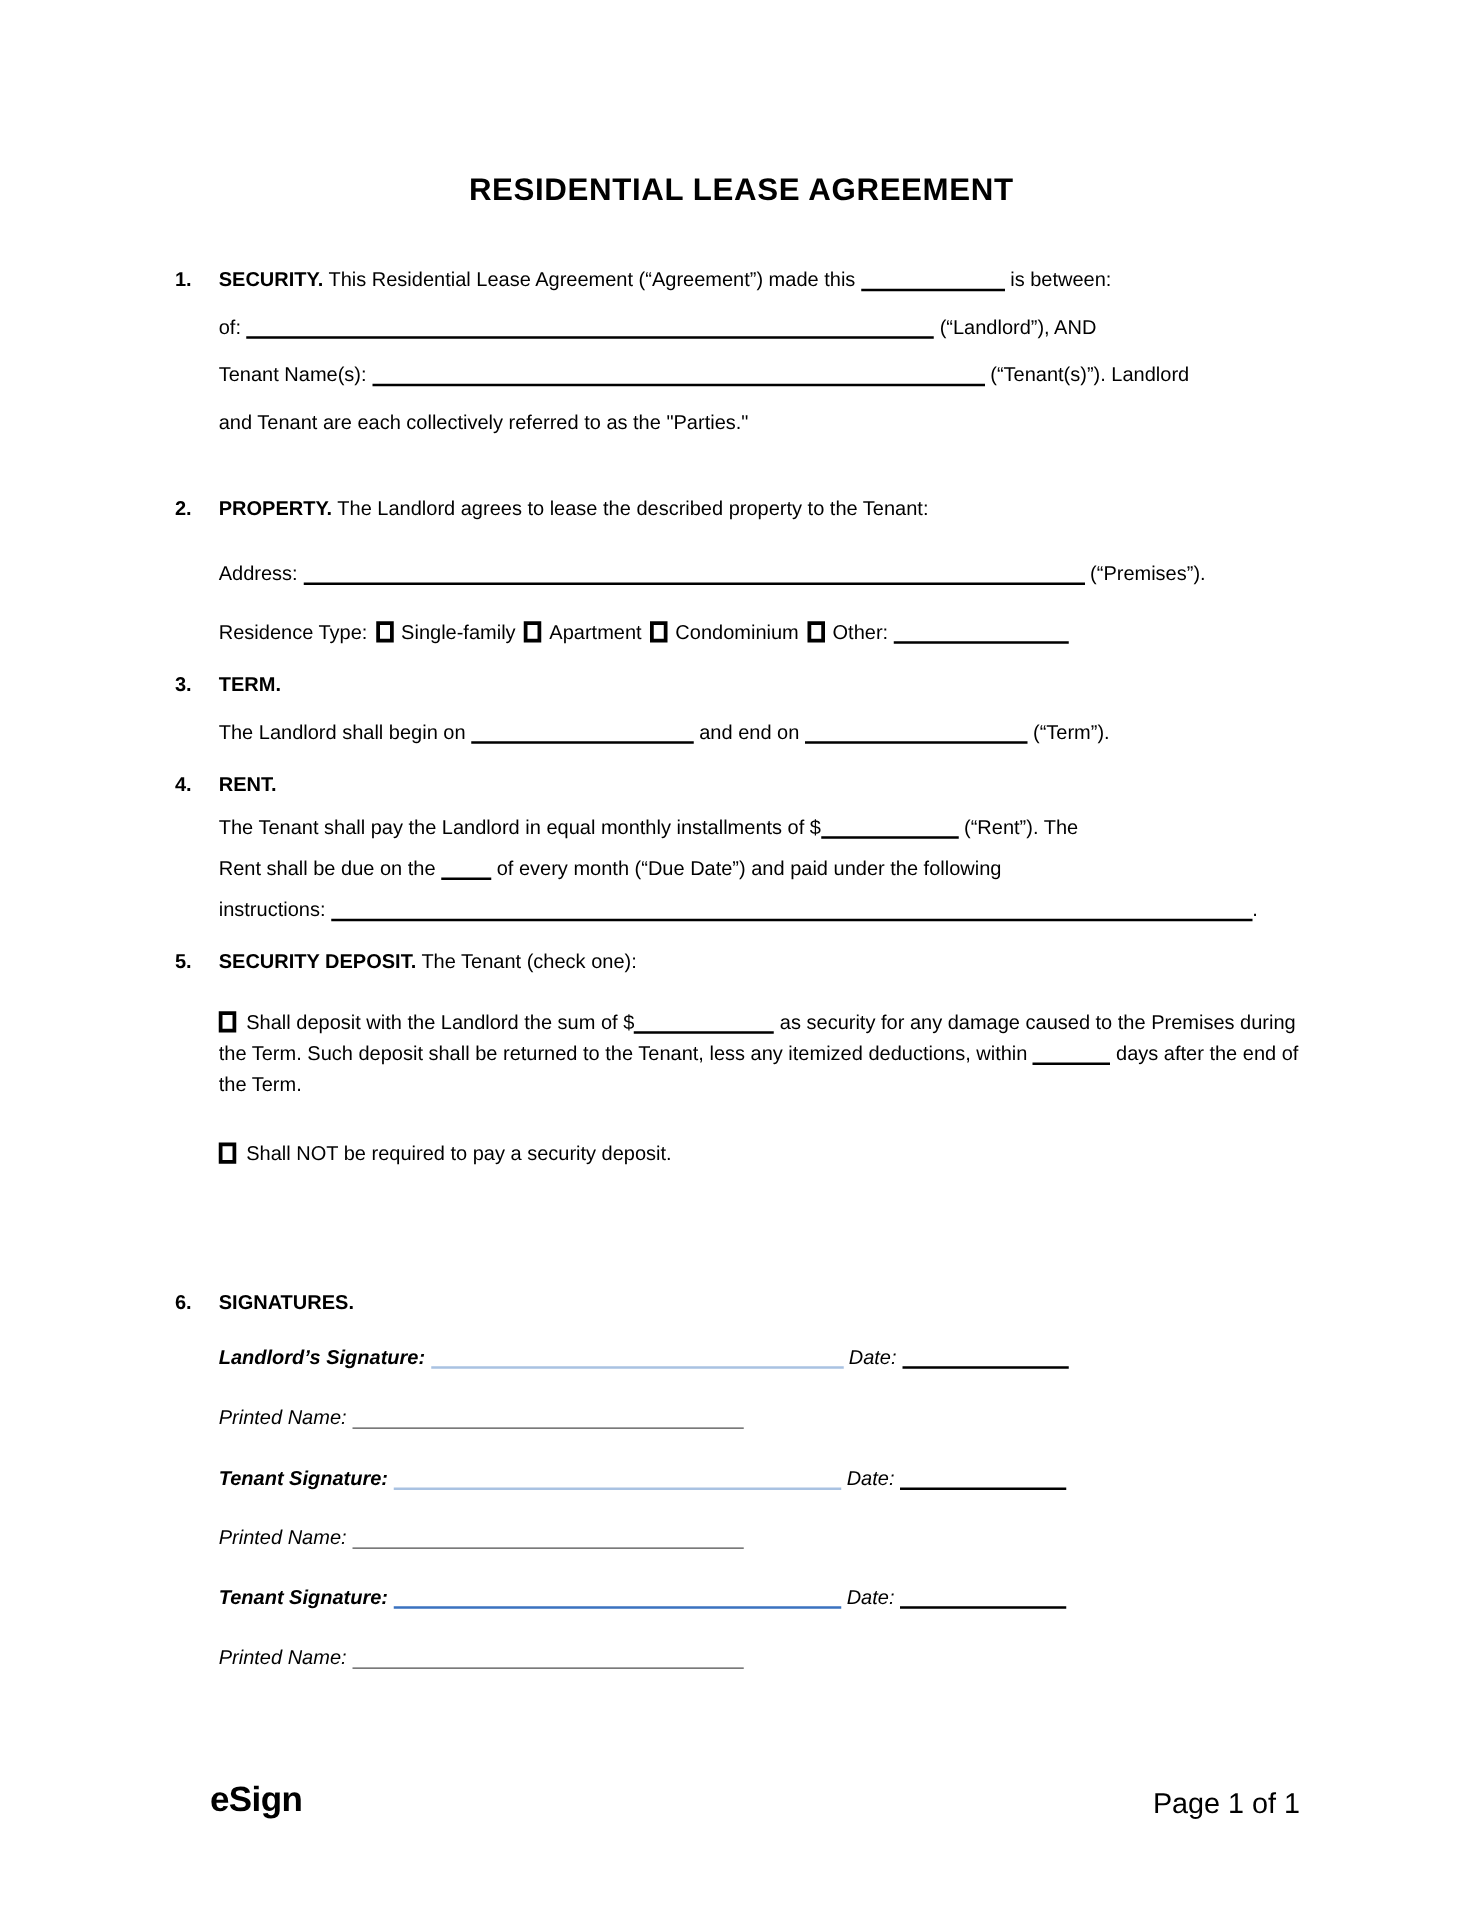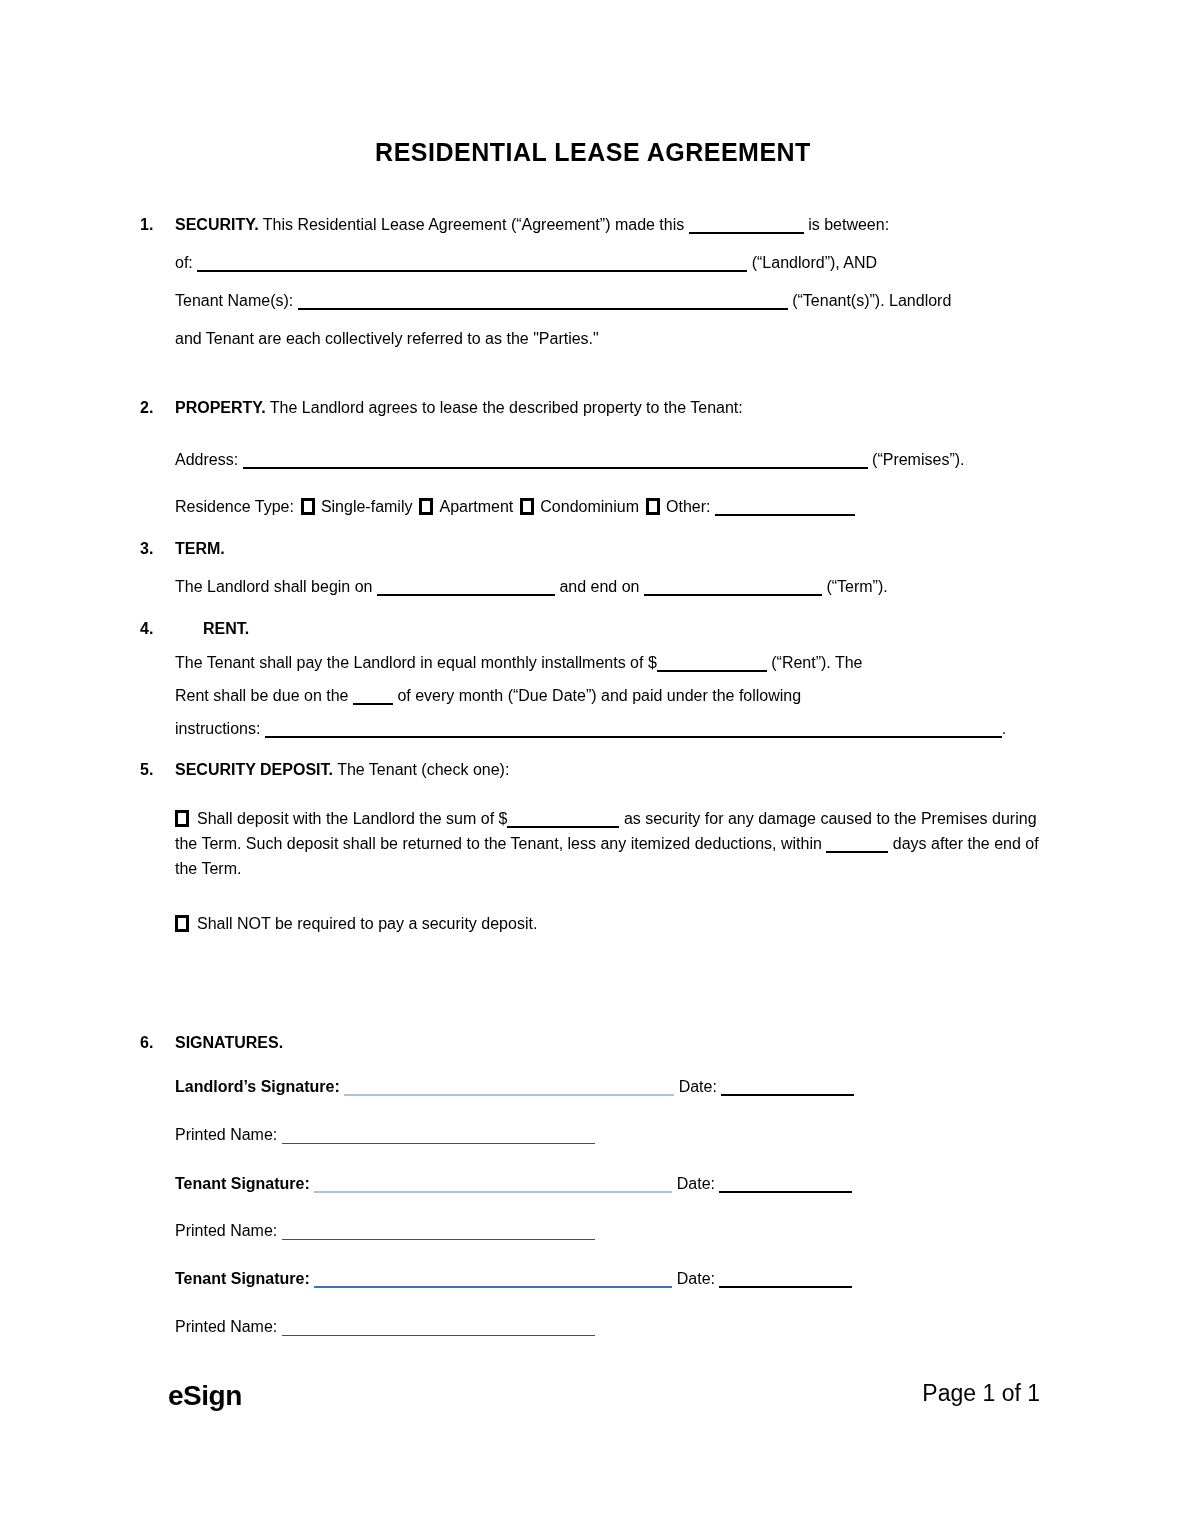--- a/index.html
+++ b/index.html
@@ -35,21 +35,21 @@
   .num {
     position: absolute;
     left: 0;
     top: 0;
     font-weight: bold;
     line-height: 38px;
   }
   .num-tight { line-height: 34px; }
   .ln   { line-height: 38px; white-space: nowrap; }
   .ln33 { line-height: 33px; white-space: nowrap; }
-  .ln34 { line-height: 34px; white-space: nowrap; margin-left: 28px; }
+  .ln34 { line-height: 34px; white-space: nowrap; }
   .para { line-height: 25px; white-space: normal; width: 882px; }
   b { font-weight: bold; }
 
   
   .bl {
     display: inline-block;
     height: 4px;
     border-bottom: 2px solid #000000;
     vertical-align: -4px;
   }
@@ -62,29 +62,29 @@
     display: inline-block;
     width: 14px;
     height: 17px;
     border: 3px solid #000000;
     background: #ffffff;
     vertical-align: -3px;
     margin: 0 6px 0 7px;
   }
   .cb-start { margin-left: 0; margin-right: 8px; }
 
-  .sigrow { line-height: 28px; white-space: nowrap; }
+  .sigrow { line-height: 28px; white-space: nowrap; font-style: italic; }
   .footer {
     position: absolute;
     left: 168px;
-    top: 1380px;
+    top: 1424px;
     width: 872px;
     display: flex;
     justify-content: space-between;
-    align-items: flex-start;
+    align-items: flex-end;
   }
   .brand { font-size: 28px; font-weight: bold; letter-spacing: -0.5px; }
   .pageno { font-size: 23px; }
 </style>
 </head>
 <body>
 
 <div class="page">
 
   <div class="title">RESIDENTIAL LEASE AGREEMENT</div>

